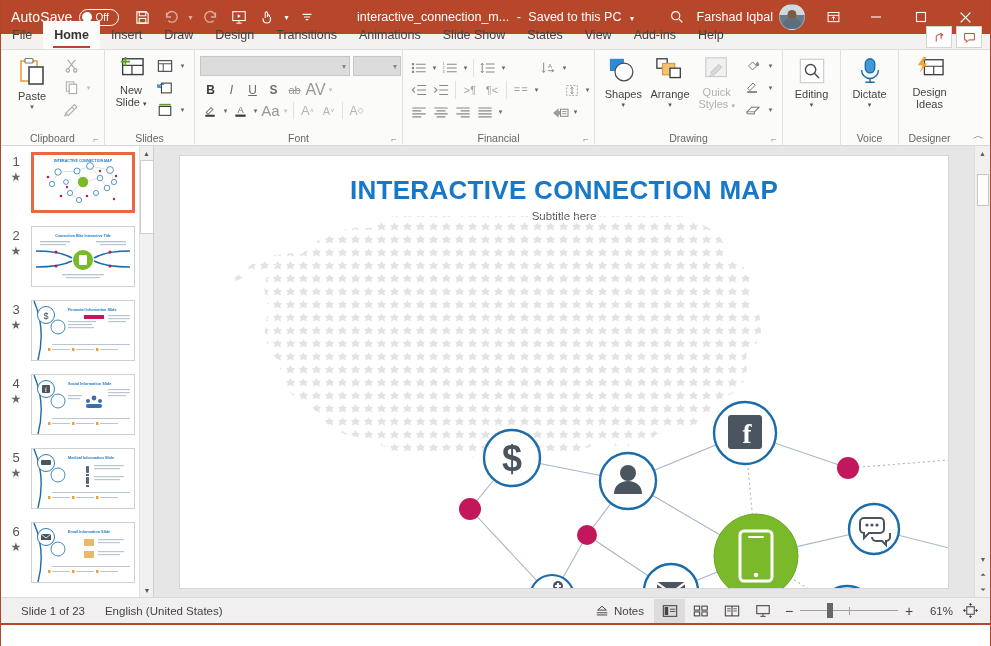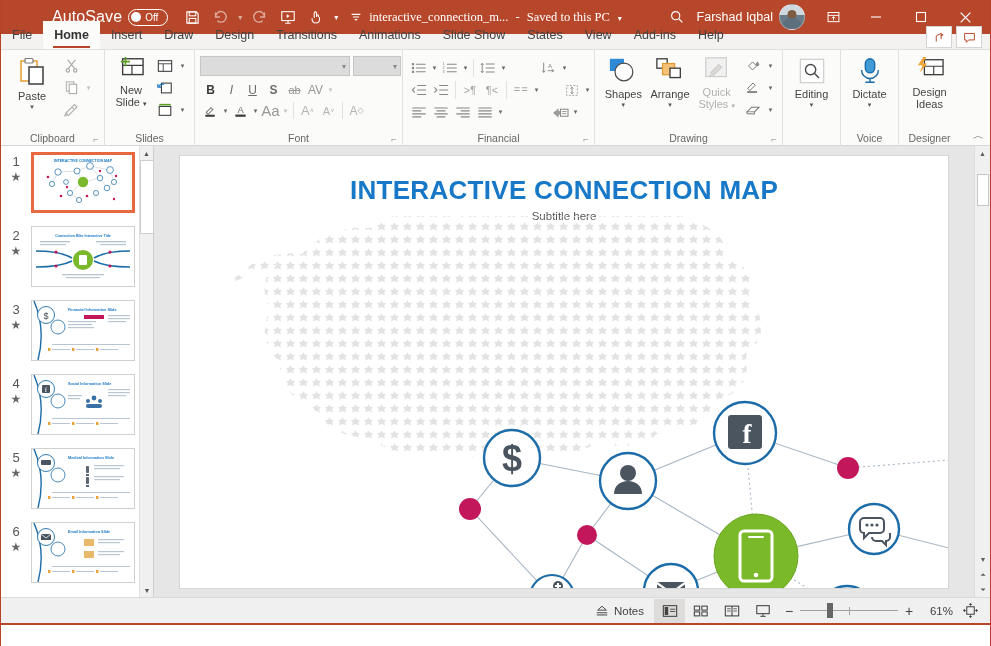--- a/index.html
+++ b/index.html
@@ -12,34 +12,34 @@
     -webkit-font-smoothing: antialiased;
   }
   #app { position:relative; width:991px; height:646px; border:1px solid #b5432a; border-top:none; border-bottom:none; background:#fff; }
 
   
   .titlebar {
     height:34px; background:#b7472a; display:flex; align-items:center;
     color:#fff; font-size:12.5px; position:relative;
   }
   .tb-left { display:flex; align-items:center; gap:0px; padding-left:10px; }
-  .autosave-label { font-size:16px; margin-right:6px; letter-spacing:.1px;margin-left:41px; }
+  .autosave-label { font-size:14px; margin-right:6px; letter-spacing:.1px; }
   .toggle {
     width:40px; height:17px; border-radius:9px; border:1.4px solid #fff;
     display:flex; align-items:center; padding:0 2px; position:relative;
   }
   .toggle .knob { width:10px; height:10px; border-radius:50%; background:#fff; }
   .toggle .txt { font-size:10px; margin-left:4px; color:#fff; }
   .qat-btn {
     width:28px; height:28px; display:flex; align-items:center; justify-content:center;
     color:#fff; cursor:default;
   }
   .qat-btn svg { display:block; }
   .qat-caret { width:12px; height:28px; display:flex; align-items:center; justify-content:center; font-size:8px; }
-  .tb-title { position:absolute; left:0; right:0; text-align:center; pointer-events:none; font-size:12.5px;font-family:Liberation Serif, serif; }
+  .tb-title { position:absolute; left:0; right:0; text-align:center; pointer-events:none; font-size:12.5px; }
   .tb-title span { pointer-events:auto; }
   .tb-right { margin-left:auto; display:flex; align-items:center; gap:0; padding-right:2px; }
   .srch { width:40px; height:30px; display:flex; align-items:center; justify-content:center; }
   .user-name { font-size:12.5px; margin-right:6px; }
   .avatar {
     width:26px; height:26px; border-radius:50%; overflow:hidden;
     background:linear-gradient(#cfd8df 0 42%, #6b7a88 42% 100%); position:relative;
     border:1px solid rgba(255,255,255,.35); margin-right:8px;
   }
   .avatar::before { content:""; position:absolute; left:50%; top:5px; transform:translateX(-50%); width:9px; height:9px; border-radius:50%; background:#7d5b42; }
@@ -359,21 +359,21 @@
             <span style="flex:1"></span>
             <span class="cc">▾</span>
           </div>
         </div>
         <div class="frow">
           <span class="fbtn" style="font-weight:bold;color:#3c3c3c">B</span>
           <span class="fbtn" style="font-style:italic;color:#6f6d6b">I</span>
           <span class="fbtn" style="text-decoration:underline;color:#6f6d6b">U</span>
           <span class="fbtn" style="font-weight:bold;color:#6f6d6b">S</span>
           <span class="fbtn" style="text-decoration:line-through;color:#9a9896;font-size:11px">ab</span>
-          <span class="fbtn" style="color:#9a9896;font-size:12px">AV</span>
+          <span class="fbtn" style="color:#9a9896;font-size:16px">AV</span>
           <span class="mini-caret dis">▾</span>
         </div>
         <div class="frow">
           <span class="fbtn">
             <svg width="15" height="15" viewBox="0 0 16 16">
                 <path d="M3.5 10l5-5 2 2-5 5z" fill="none" stroke="#7a7a7a" stroke-width="1.1"></path>
                 <rect x="2.5" y="12.5" width="10" height="2.2" fill="#3c3c3c"></rect>
               </svg>
           </span>
           <span class="mini-caret">▾</span>
@@ -1038,20 +1038,24 @@
       <div class="bar"></div>
       <div class="vs-bottom">
         <div class="arrowbtn">▼</div>
         <div class="arrowbtn">⏶</div>
         <div class="arrowbtn">⏷</div>
       </div>
     </div>
   </div>
 
   <div class="statusbar">
+    <div class="sb-left">
+      <span class="sb-item">Slide 1 of 23</span>
+      <span class="sb-item">English (United States)</span>
+    </div>
     <div class="sb-right">
       <div class="notes-btn">
         <svg width="14" height="12" viewBox="0 0 16 13">
             <path d="M2 8.5h12M2 11h12" stroke="#444" stroke-width="1.1"></path>
             <path d="M8 1l5 4.5H3z" fill="none" stroke="#444" stroke-width="1.1"></path>
           </svg>
         <span>Notes</span>
       </div>
       <div class="sb-btn active">
         <svg width="16" height="14" viewBox="0 0 18 15">

